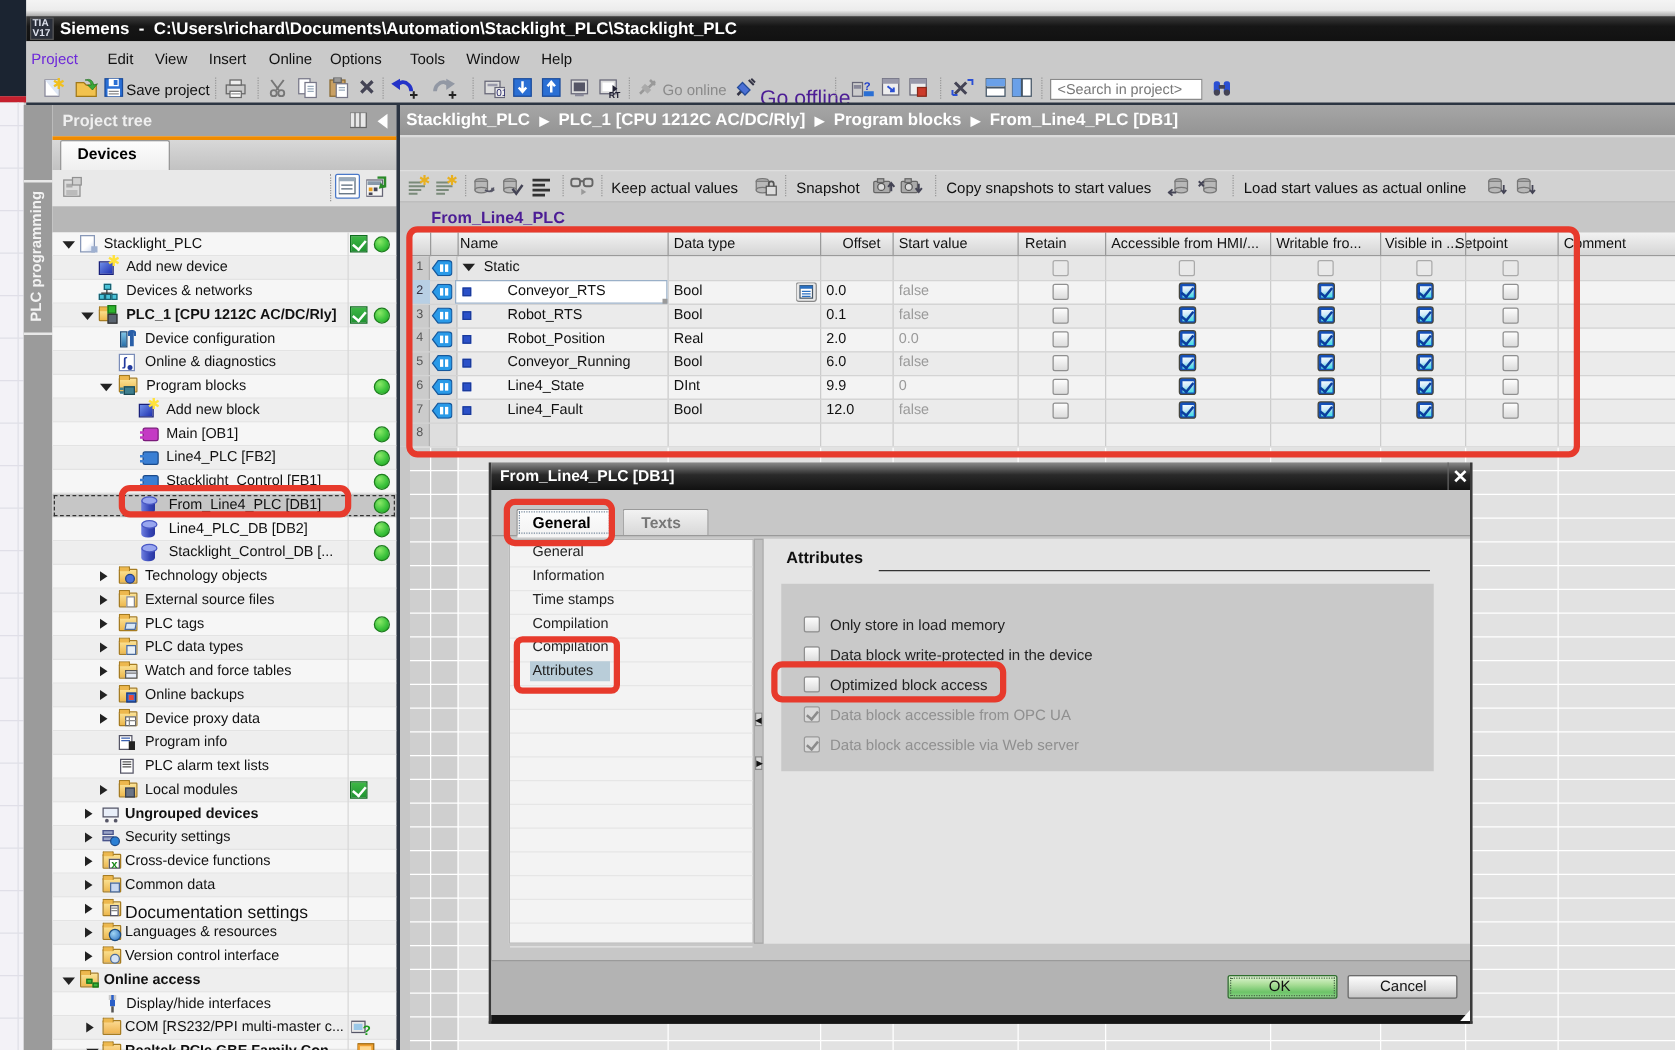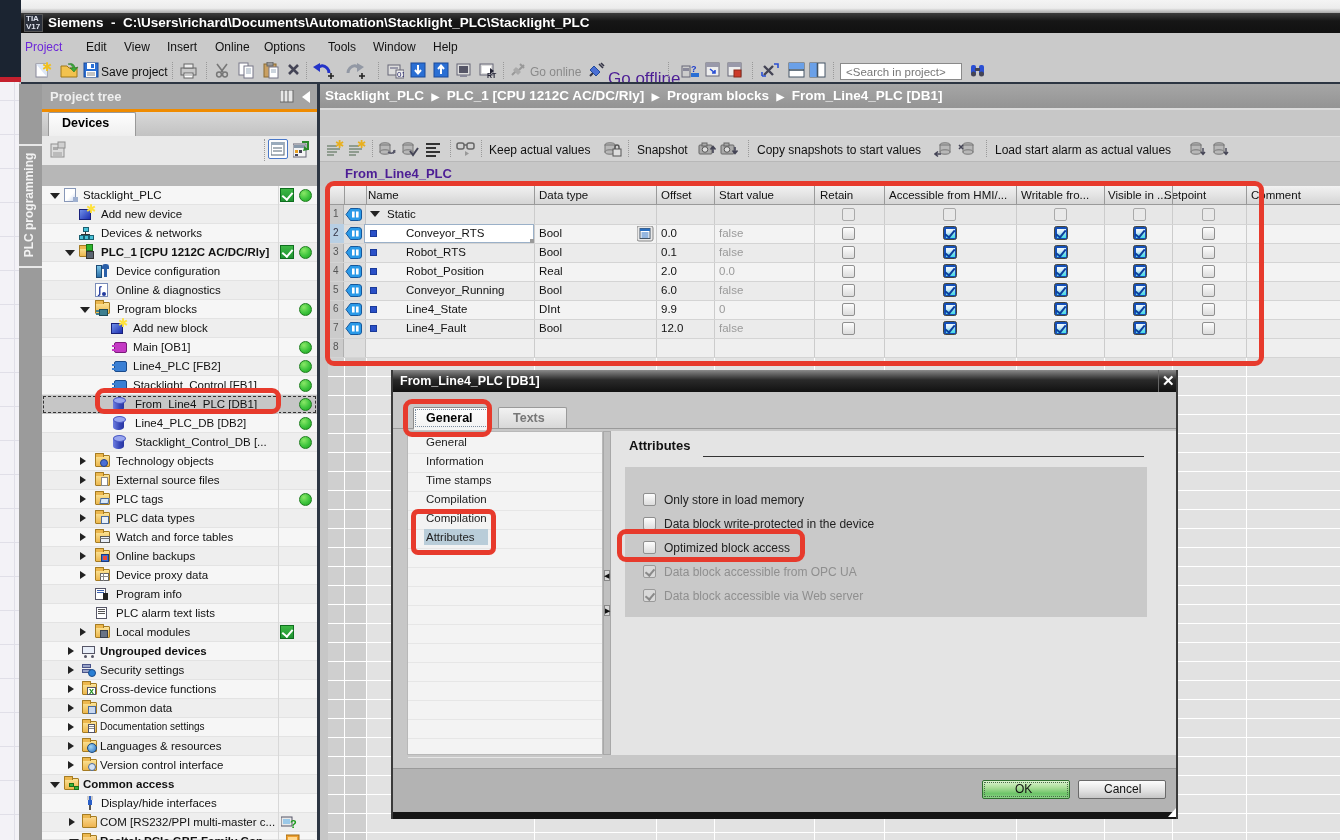--- a/index.html
+++ b/index.html
@@ -297,21 +297,21 @@
     <ellipse cx="11" cy="12" rx="5" ry="2.2" fill="#b8b8b8" stroke="#777"></ellipse>
     <path d="M7 14 l-5 0 m2 -2.5 l-3 2.5 3 2.5" stroke="#445" stroke-width="1.5" fill="none"></path>
   </svg>
 <svg class="a" style="left:957px;top:140px" width="20" height="18">
     <ellipse cx="11" cy="5" rx="5" ry="2.2" fill="#b8b8b8" stroke="#777"></ellipse>
     <rect x="6" y="5" width="10" height="7" fill="#b8b8b8" stroke="#777"></rect>
     <ellipse cx="11" cy="12" rx="5" ry="2.2" fill="#b8b8b8" stroke="#777"></ellipse>
     <path d="M2 5 l4 4 m0 -4 l-4 4" stroke="#445" stroke-width="1.5"></path>
   </svg>
 <div class="a" style="left:986px;top:140px;width:1px;height:17px;border-left:1px dotted #999"></div>
-<div class="tx" style="left:995px;top:143px;color:#111;font-size:12px">Load start alarm as actual values</div>
+<div class="tx" style="left:995px;top:143px;color:#111;font-size:12px">Load start values as actual online</div>
 <svg class="a" style="left:1188px;top:140px" width="20" height="18">
     <ellipse cx="8" cy="5" rx="5" ry="2.2" fill="#b8b8b8" stroke="#777"></ellipse>
     <rect x="3" y="5" width="10" height="7" fill="#b8b8b8" stroke="#777"></rect>
     <ellipse cx="8" cy="12" rx="5" ry="2.2" fill="#b8b8b8" stroke="#777"></ellipse>
     <path d="M15 8 v6 m-2 -2 l2 2.5 2 -2.5" stroke="#445" stroke-width="1.4" fill="none"></path>
   </svg>
 <svg class="a" style="left:1211px;top:140px" width="20" height="18">
     <ellipse cx="8" cy="5" rx="5" ry="2.2" fill="#b8b8b8" stroke="#777"></ellipse>
     <rect x="3" y="5" width="10" height="7" fill="#b8b8b8" stroke="#777"></rect>
     <ellipse cx="8" cy="12" rx="5" ry="2.2" fill="#b8b8b8" stroke="#777"></ellipse>
@@ -358,21 +358,21 @@
     <div class="a" style="left:784px;top:0;width:1px;height:483px;background:#fff"></div>
     <div class="a" style="left:852px;top:0;width:1px;height:483px;background:#fff"></div>
     <div class="a" style="left:926px;top:0;width:1px;height:483px;background:#fff"></div>
     <div class="a" style="left:0;top:0;width:8px;height:483px;background:#c7c7c7"></div>
   </div>
 
 <div class="a" style="left:320px;top:186px;width:1020px;height:171px;font-size:11.5px">
     <div class="a" style="left:8px;top:0;width:1012px;height:19px;background:linear-gradient(#f2f2f2,#d5d5d5);border-bottom:1px solid #9a9a9a"></div>
     <div class="tx" style="left:48px;top:3px;color:#111">Name</div>
     <div class="tx" style="left:219px;top:3px;color:#111">Data type</div>
-    <div class="tx" style="left:341px;top:3px;color:#111">Offset</div>
+    <div class="tx" style="left:354px;top:3px;color:#111">Offset</div>
     <div class="tx" style="left:399px;top:3px;color:#111">Start value</div>
     <div class="tx" style="left:500px;top:3px;color:#111">Retain</div>
     <div class="tx" style="left:569px;top:3px;color:#111">Accessible from HMI/...</div>
     <div class="tx" style="left:701px;top:3px;color:#111">Writable fro...</div>
     <div class="tx" style="left:788px;top:3px;color:#111">Visible in ...</div>
     <div class="tx" style="left:844px;top:3px;color:#111">Setpoint</div>
     <div class="tx" style="left:931px;top:3px;color:#111">Comment</div>
     <div class="a" style="left:8px;top:19px;width:1012px;height:19px;background:#e7e7e7"></div>
     <div class="a" style="left:8px;top:38px;width:1012px;height:19px;background:#f3f3f3"></div>
     <div class="a" style="left:8px;top:57px;width:1012px;height:19px;background:#ebebeb"></div>
@@ -839,21 +839,21 @@
     </span>
     <div class="tx" style="left:58px;top:618px;font-size:11.5px;font-weight:normal;color:#111">Common data</div>
     <div class="a" style="left:0;top:634px;width:275px;height:19px;background:#f6f6f6;border-bottom:1px solid #e3e3e3"></div>
     <div class="arrR" style="left:26px;top:639px"></div>
     <span class="ti" style="left:40px;top:636px">
       <span class="fold" style="left:0;top:1px"></span>
       <span class="a" style="left:6px;top:4px;width:7px;height:9px;background:#fff;border:1px solid #556"></span>
       <span class="a" style="left:7px;top:6px;width:5px;height:1px;background:#888"></span>
       <span class="a" style="left:7px;top:8px;width:5px;height:1px;background:#888"></span>
     </span>
-    <div class="tx" style="left:58px;top:637px;font-size:10px;font-weight:normal;color:#111">Documentation settings</div>
+    <div class="tx" style="left:58px;top:637px;font-size:14px;font-weight:normal;color:#111">Documentation settings</div>
     <div class="a" style="left:0;top:653px;width:275px;height:19px;background:#eeeeee;border-bottom:1px solid #e3e3e3"></div>
     <div class="arrR" style="left:26px;top:658px"></div>
     <span class="ti" style="left:40px;top:655px">
       <span class="fold" style="left:0;top:1px"></span>
       <span class="a" style="left:5px;top:4px;width:10px;height:10px;background:radial-gradient(circle at 35% 35%,#9fd4f4,#2a6fc0);border-radius:50%;border:1px solid #1a4a80"></span>
     </span>
     <div class="tx" style="left:58px;top:656px;font-size:11.5px;font-weight:normal;color:#111">Languages &amp; resources</div>
     <div class="a" style="left:0;top:672px;width:275px;height:19px;background:#f6f6f6;border-bottom:1px solid #e3e3e3"></div>
     <div class="arrR" style="left:26px;top:677px"></div>
     <span class="ti" style="left:40px;top:674px">
@@ -861,21 +861,21 @@
       <span class="a" style="left:6px;top:5px;width:8px;height:8px;background:#d4e2f4;border:1px solid #4a6a9a;border-radius:50%"></span>
     </span>
     <div class="tx" style="left:58px;top:675px;font-size:11.5px;font-weight:normal;color:#111">Version control interface</div>
     <div class="a" style="left:0;top:691px;width:275px;height:19px;background:#eeeeee;border-bottom:1px solid #e3e3e3"></div>
     <div class="arrD" style="left:8px;top:698px"></div>
     <span class="ti" style="left:22px;top:693px">
       <span class="fold" style="left:0;top:1px"></span>
       <span class="a" style="left:5px;top:6px;width:5px;height:4px;background:#3ab43a;border:1px solid #1a701a"></span>
       <span class="a" style="left:10px;top:9px;width:5px;height:4px;background:#3ab43a;border:1px solid #1a701a"></span>
     </span>
-    <div class="tx" style="left:41px;top:694px;font-size:11.5px;font-weight:bold;color:#111">Common access</div>
+    <div class="tx" style="left:41px;top:694px;font-size:11.5px;font-weight:bold;color:#111">Online access</div>
     <div class="a" style="left:0;top:710px;width:275px;height:19px;background:#f6f6f6;border-bottom:1px solid #e3e3e3"></div>
     <span class="ti" style="left:44px;top:712px">
       <span class="a" style="left:2px;top:0;width:4px;height:9px;background:#2a5fc8"></span>
       <span class="a" style="left:1px;top:0px;width:2px;height:4px;background:#cacaca"></span>
       <span class="a" style="left:5px;top:0px;width:2px;height:4px;background:#cacaca"></span>
       <span class="a" style="left:3px;top:9px;width:2px;height:5px;background:#555"></span>
     </span>
     <div class="tx" style="left:59px;top:713px;font-size:11.5px;font-weight:normal;color:#111">Display/hide interfaces</div>
     <div class="a" style="left:0;top:729px;width:275px;height:19px;background:#eeeeee;border-bottom:1px solid #e3e3e3"></div>
     <div class="arrR" style="left:27px;top:734px"></div>

